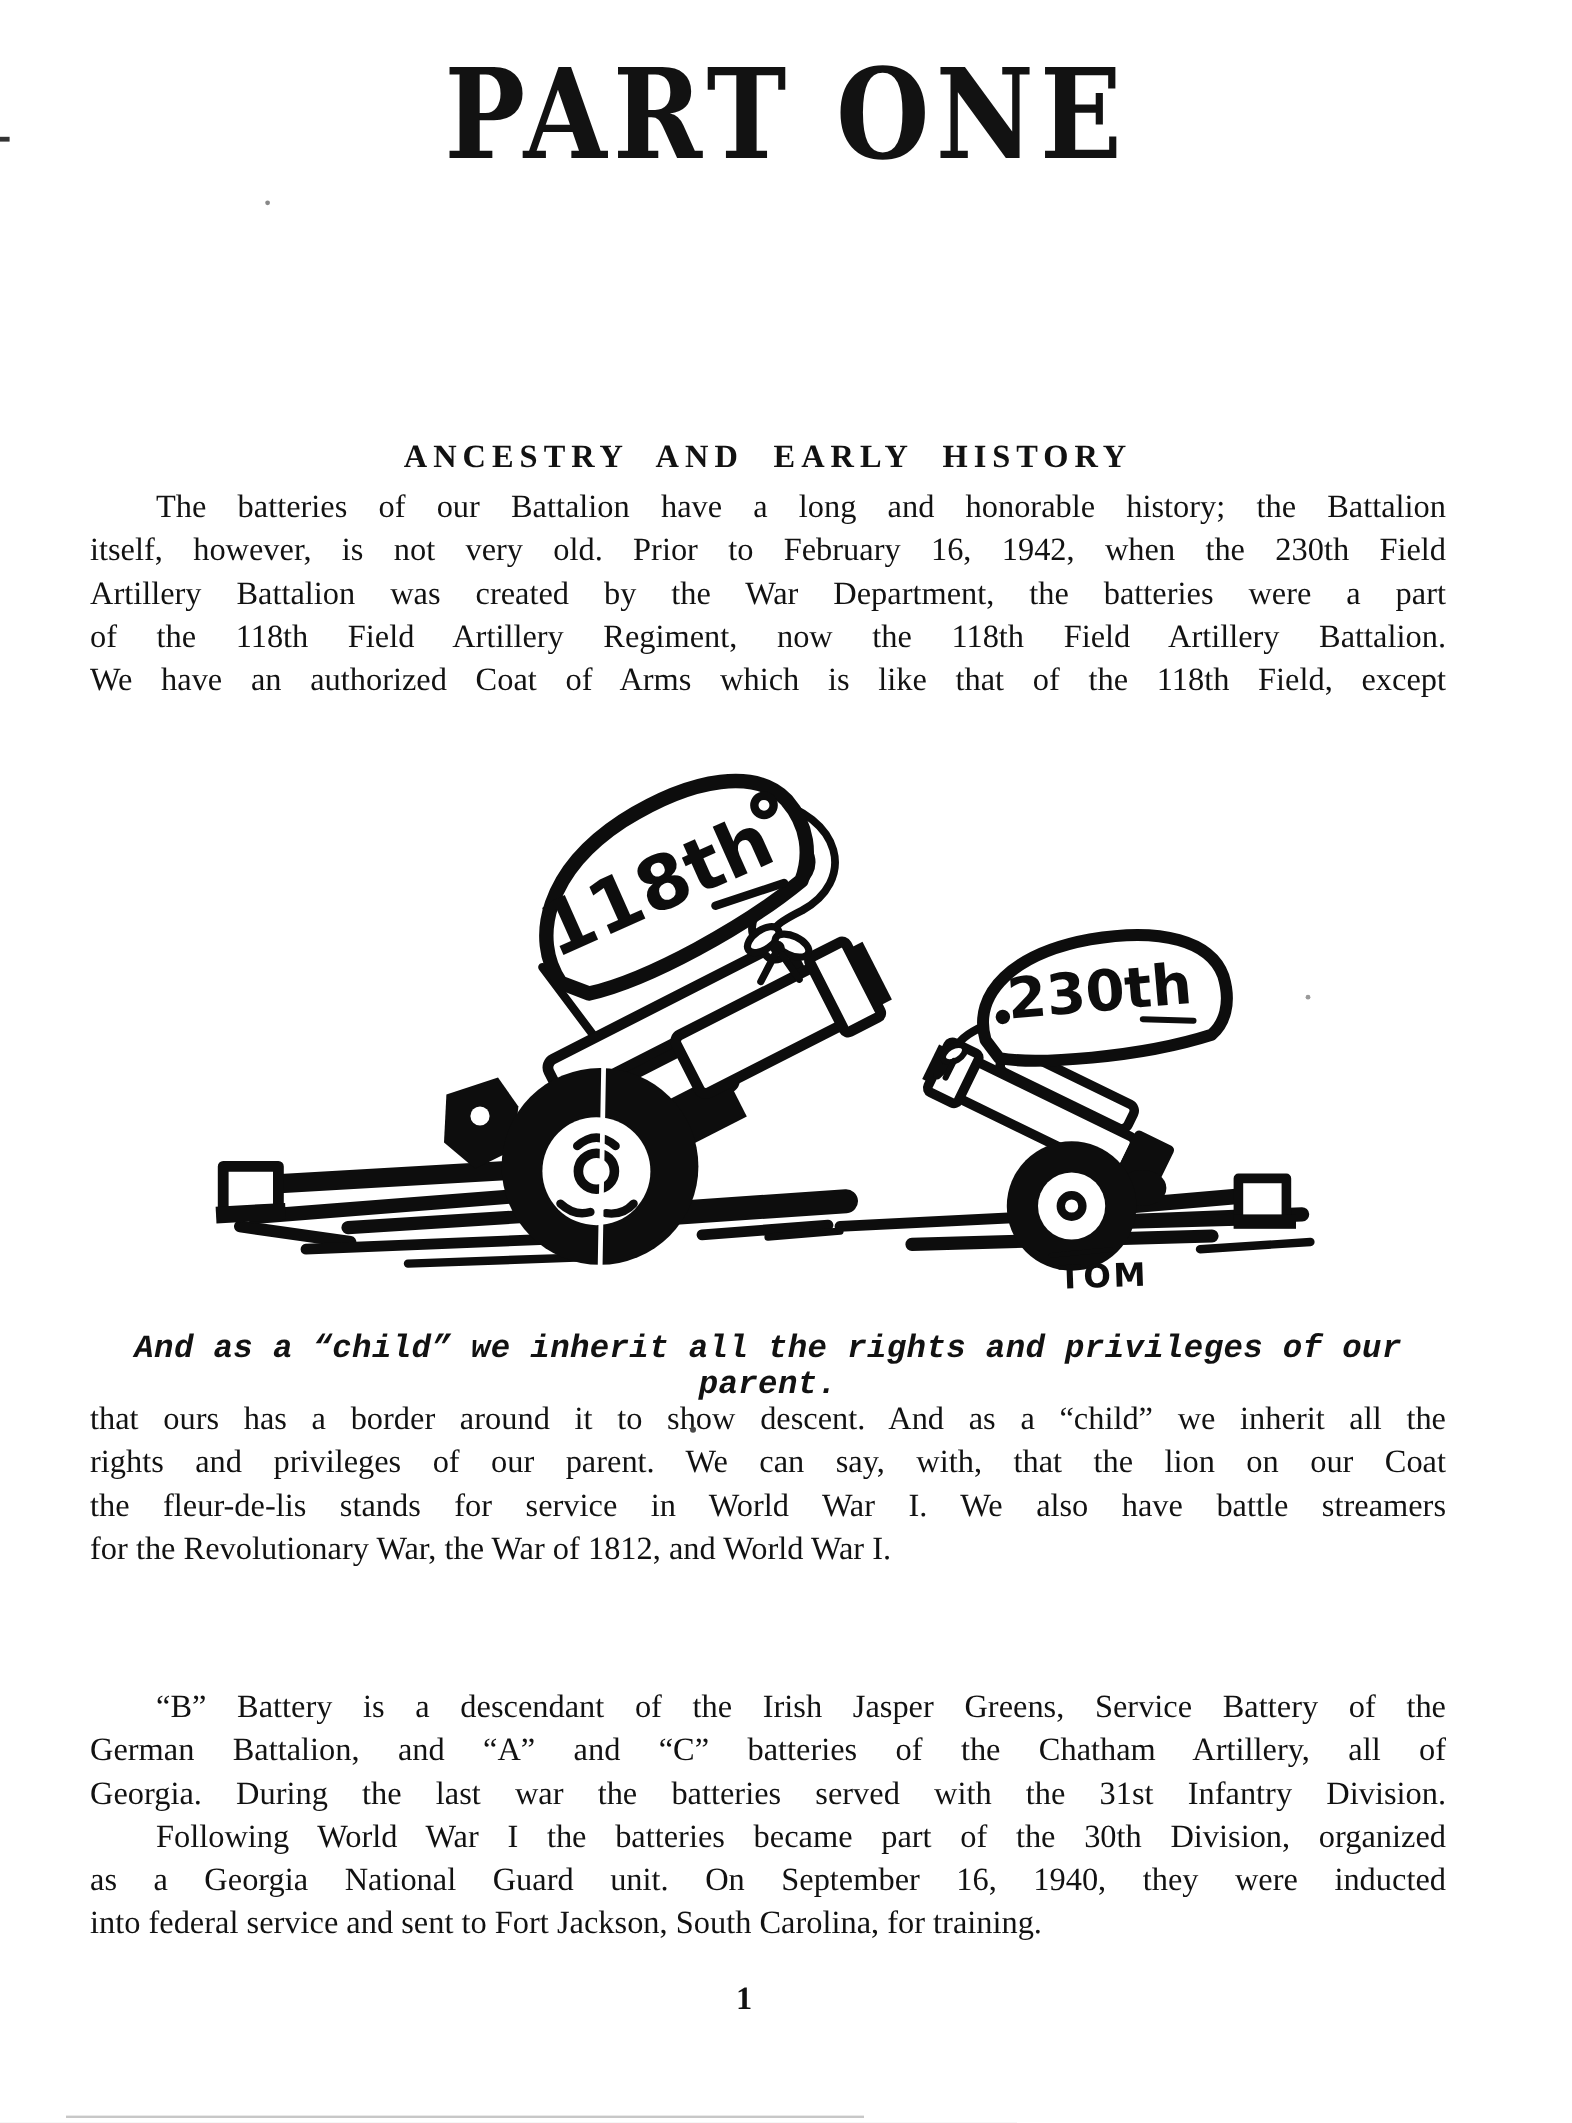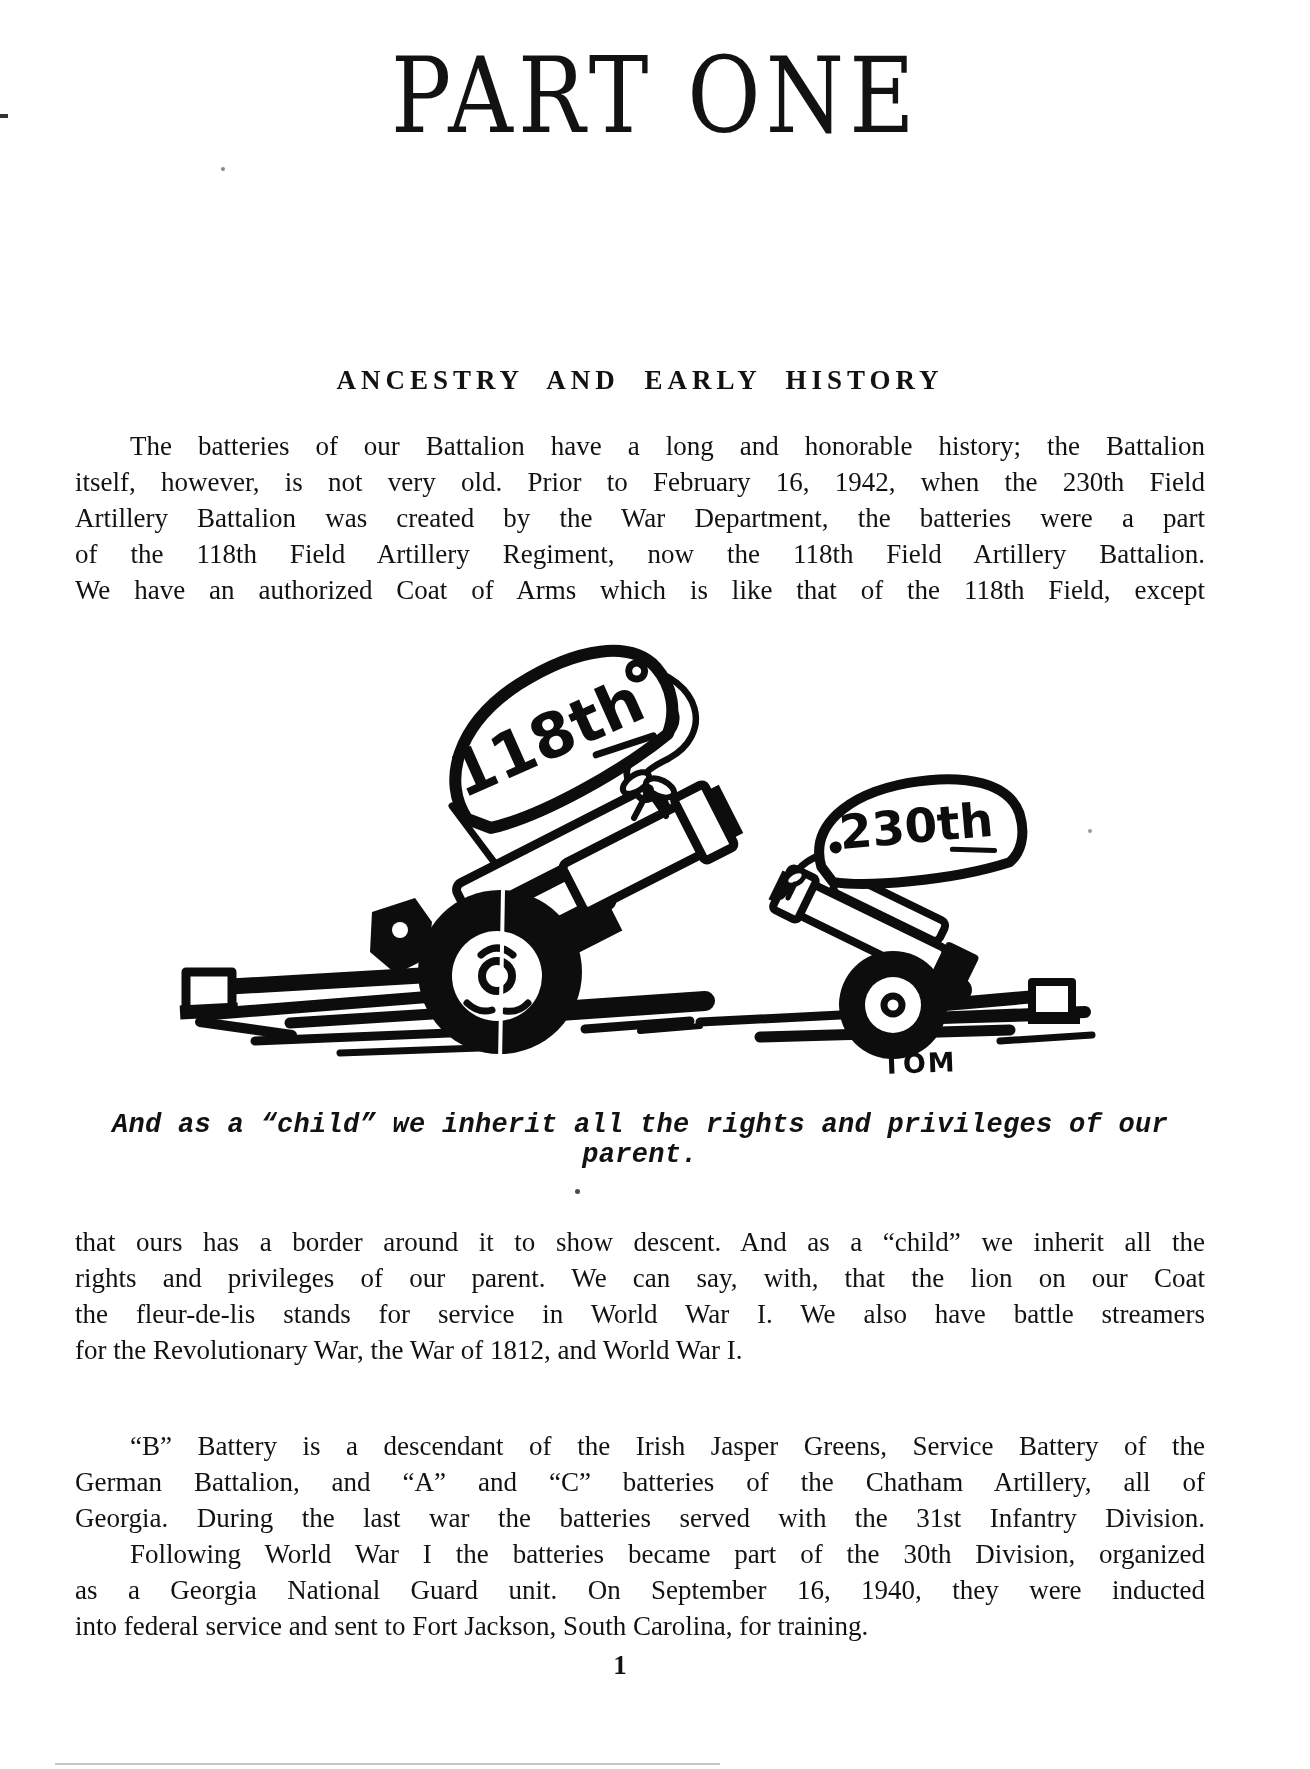--- a/index.html
+++ b/index.html
@@ -4,35 +4,35 @@
 <style>
   html,body{margin:0;padding:0;background:#e8e8e8;}
   .sheet{
     position:relative;width:1310px;height:1769px;margin:0 auto;
     background:#ffffff;color:#121212;overflow:hidden;
     font-family:"Liberation Serif","DejaVu Serif",serif;
   }
   .part-title{
     position:absolute;top:44px;left:0;width:1310px;text-align:center;
     font-family:"DejaVu Serif","Liberation Serif",serif;
-    font-size:104px;line-height:1.0;font-weight:400;letter-spacing:6px;white-space:nowrap;
+    font-size:104px;line-height:1.0;font-weight:700;letter-spacing:6px;white-space:nowrap;
   }
   .part-title .tt{display:inline-block;transform:scaleX(0.86);transform-origin:50% 50%;}
   .section-heading{
     position:absolute;top:322px;left:75px;width:1130px;text-align:center;
     font-size:27px;font-weight:700;letter-spacing:5px;word-spacing:13px;white-space:nowrap;margin-top:43px;
   }
   .para{position:absolute;left:75px;width:1130px;}
-  .p1{top:404px}.p2{top:1224px}.p3{top:1404px}.p4{top:1512px}
+  .p1{top:404px}.p2{top:1164px}.p3{top:1404px}.p4{top:1512px}
   .line{
     height:36px;line-height:36px;font-size:27px;overflow:hidden;
     text-align:justify;text-align-last:justify;
   }
   .line.nj{text-align-last:left;}
-  .line.ind{text-indent:55px;margin-top:24px;}
+  .line.ind{text-indent:55px;}
   .fig{position:absolute;left:150px;top:580px;width:960px;height:500px;}
   .fig svg{display:block;width:960px;height:500px;}
   .fig-caption{
     position:absolute;top:1110px;left:75px;width:1130px;text-align:center;
     font-size:27px;font-style:italic;font-weight:700;letter-spacing:0.3px;font-family:Liberation Mono, monospace;
   }
   .page-number{
     position:absolute;top:1650px;left:75px;width:1090px;text-align:center;
     font-size:27px;font-weight:700;
   }

